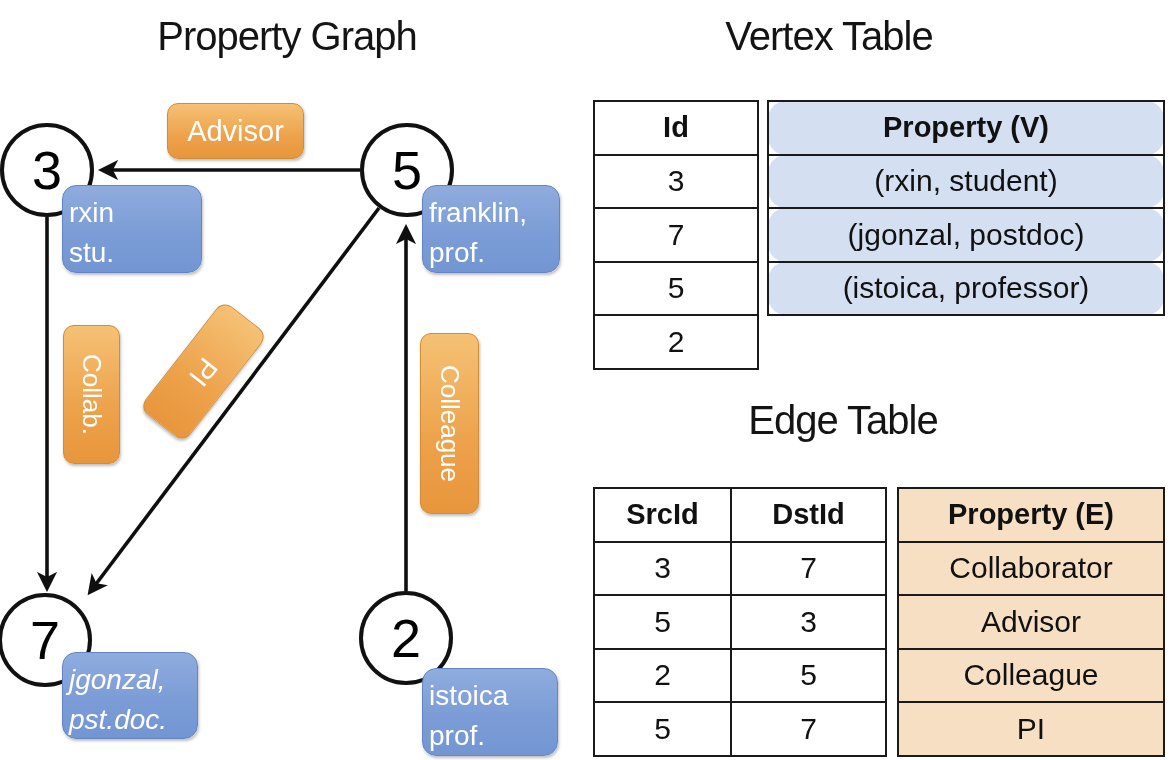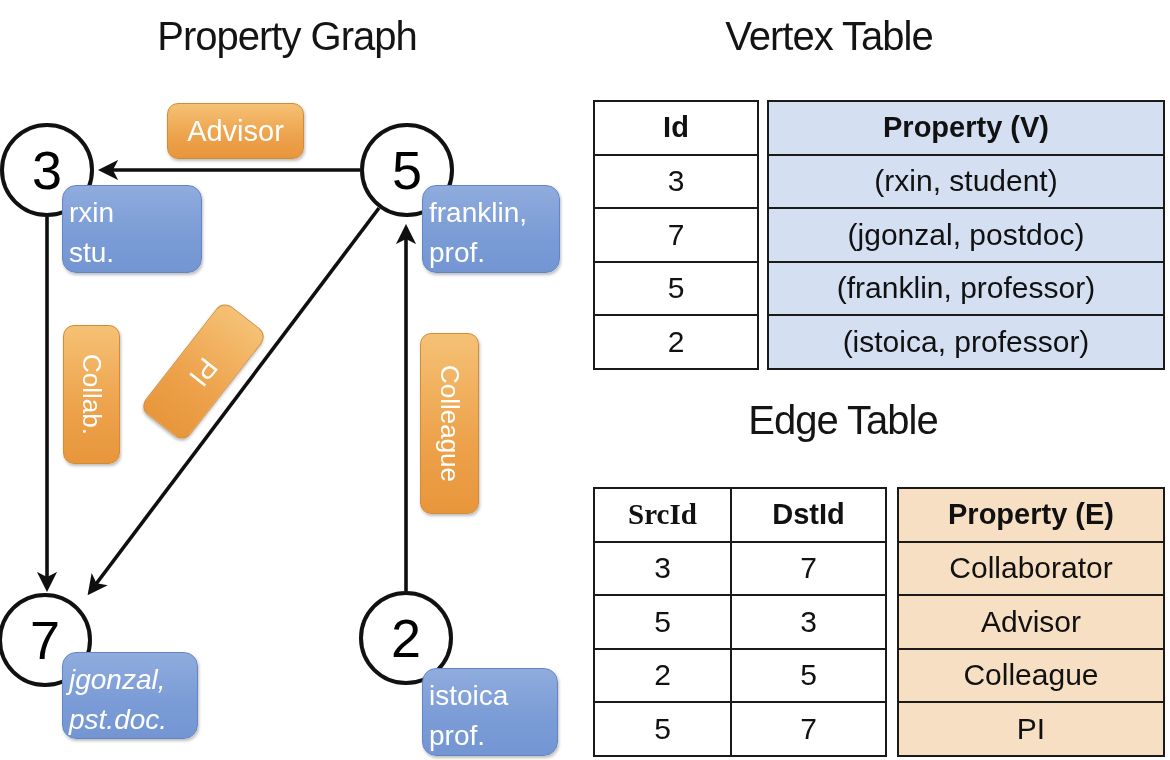--- a/index.html
+++ b/index.html
@@ -59,21 +59,21 @@
   
   .tbl{
     position:absolute;border-collapse:collapse;table-layout:fixed;
     font-size:30px;color:#111;background:#fff;
   }
   .tbl th,.tbl td{
     border:2.5px solid #1a1a1a;height:51.5px;padding:0;
     text-align:center;vertical-align:middle;font-weight:normal;
   }
   .tbl th{font-weight:bold;font-size:29px;}
-  .tbl-blue th,.tbl-blue td{background:#d5dff2;}
+  .tbl-blue th,.tbl-blue td{background:#d5dff2;border-radius:18px;}
   .tbl-orange th,.tbl-orange td{background:#f7dfc3;}
 </style>
 </head>
 <body>
 
 <div class="canvas">
 
   <div class="big-title t-graph">Property Graph</div>
   <div class="big-title t-vertex">Vertex Table</div>
   <div class="big-title t-edge">Edge Table</div>
@@ -158,32 +158,29 @@
         <tr>
           <th>Property (V)</th>
         </tr>
     <tr>
           <td>(rxin, student)</td>
         </tr>
     <tr>
           <td>(jgonzal, postdoc)</td>
         </tr>
     <tr>
-          <td>(franklin, professor)</td>
-        </tr>
-    <tr>
           <td>(istoica, professor)</td>
         </tr>
   </tbody>
     </table>
 
   <table class="tbl" style="left:593px;top:487px;width:294px;">
     <tbody>
         <tr>
-      <th style="width:135px;font-family:Liberation Serif, serif;">SrcId</th>
+      <th style="width:135px;">SrcId</th>
       <th>DstId</th>
     </tr>
     <tr>
       <td>3</td>
       <td>7</td>
     </tr>
     <tr>
       <td>5</td>
       <td>3</td>
     </tr>

